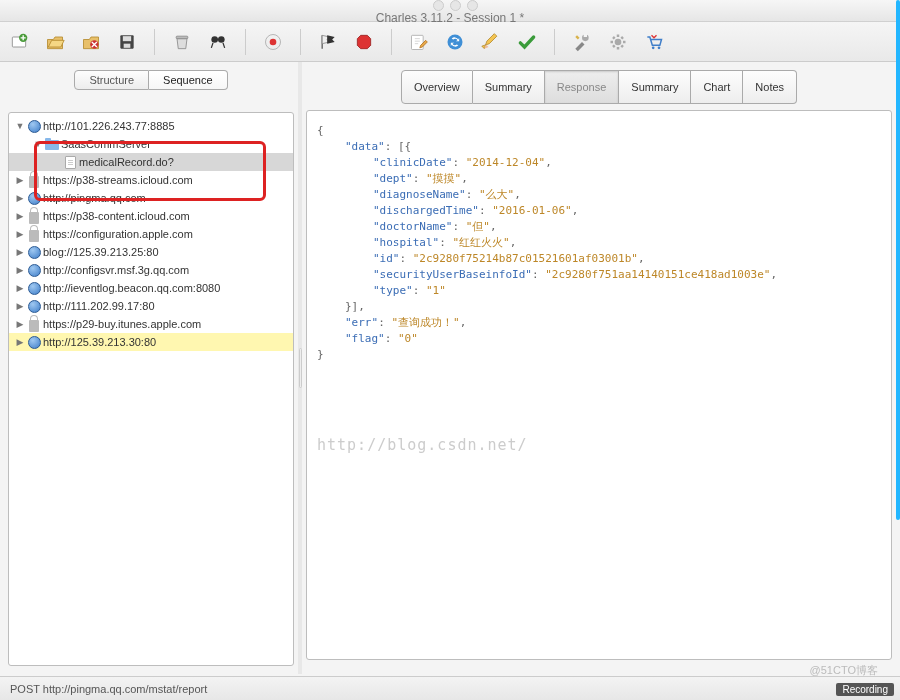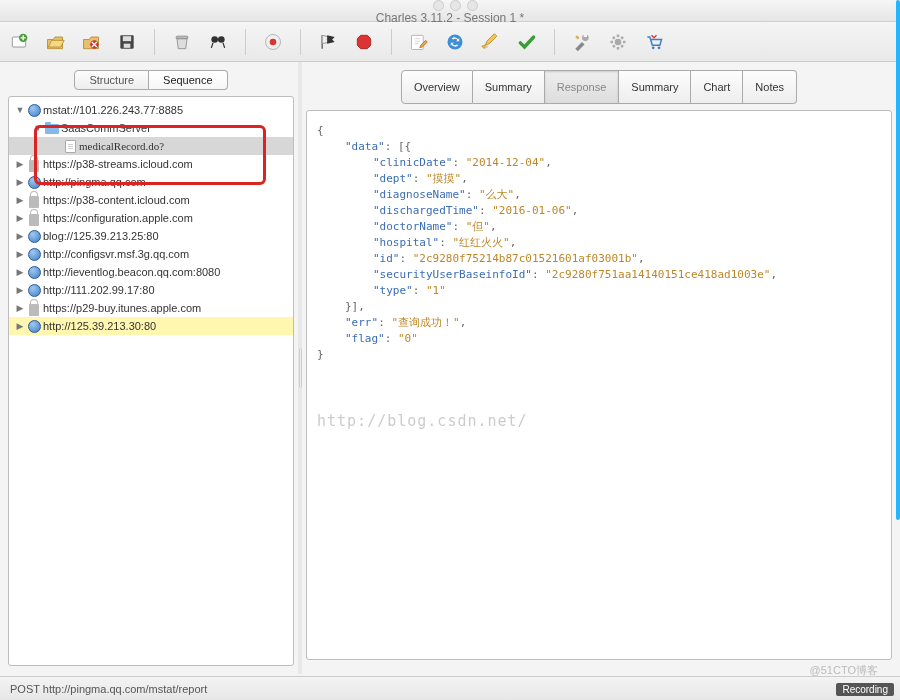--- a/index.html
+++ b/index.html
@@ -7,29 +7,29 @@
   .titlebar { height: 22px; background: linear-gradient(#f6f6f6,#e6e6e6); border-bottom: 1px solid #d0d0d0; display:flex; align-items:center;flex-direction:column; }
   .traffic { display:flex; gap:6px; padding-left:10px; }
   .tl { width:11px; height:11px; border-radius:50%; background:#e6e6e6; border:1px solid #ccc; }
   .title { flex:1; text-align:center; color:#777; font-size:12px; }
   .toolbar { height: 40px; background: linear-gradient(#f5f5f5,#e9e9e9); border-bottom:1px solid #ccc; display:flex; align-items:center; padding: 0 8px; gap:14px; }
   .tb-sep { width:1px; height:26px; background:#ccc; margin:0 2px; }
   .tb-btn { width:22px; height:22px; display:flex; align-items:center; justify-content:center; }
   .tb-btn svg { width:20px; height:20px; }
   .main { display:flex; height: 612px; }
   .left { width: 298px; padding: 8px 4px 8px 8px; display:flex; flex-direction:column; }
-  .segmented { display:flex; justify-content:center; margin-bottom:6px; }
+  .segmented { display:flex; justify-content:center; margin-bottom:22px; }
   .seg { border:1px solid #aaa; padding:3px 14px; font-size:11px; background:linear-gradient(#fdfdfd,#ededed); color:#555; }
   .seg:first-child { border-radius:4px 0 0 4px; }
   .seg:last-child { border-radius:0 4px 4px 0; border-left:none; }
   .seg.active { background:linear-gradient(#fff,#f6f6f6); color:#222; }
   .tree-wrap { flex:1; background:#fff; border:1px solid #bdbdbd; border-radius:3px; overflow:hidden; position:relative; }
   .tree { padding: 4px 0; }
   .row { display:flex; align-items:center; height:18px; padding-left:4px; gap:2px; white-space:nowrap; overflow:hidden; }
-  .row.sel { background:#d7d7d7;font-family:Liberation Serif, serif; }
+  .row.sel { background:#d7d7d7; }
   .row.hl { background:#fff7b0; }
   .arrow { width:10px; text-align:center; color:#777; font-size:9px; }
   .icon { width:14px; height:14px; display:flex; align-items:center; justify-content:center; flex-shrink:0; }
   .ic-globe { width:13px; height:13px; border-radius:50%; background:radial-gradient(circle at 35% 30%, #9fc8f1, #3f7ec9); border:1px solid #2b5a94; }
   .ic-lock { width:10px; height:12px; background:#bbb; border-radius:1px; position:relative; margin-top:3px; }
   .ic-lock::before { content:''; position:absolute; top:-5px; left:1px; width:6px; height:6px; border:1.5px solid #bbb; border-bottom:none; border-radius:4px 4px 0 0; }
   .ic-folder { width:14px; height:10px; background:#87b8ea; border-radius:1px; position:relative; margin-top:2px; }
   .ic-folder::before { content:''; position:absolute; top:-2px; left:0; width:6px; height:3px; background:#87b8ea; border-radius:1px 1px 0 0; }
   .ic-file { width:11px; height:13px; background:#fff; border:1px solid #aaa; border-radius:1px; position:relative; }
   .ic-file::after { content:''; position:absolute; top:3px; left:2px; right:2px; height:1px; background:#ccc; box-shadow: 0 2px 0 #ccc, 0 4px 0 #ccc; }
@@ -42,21 +42,21 @@
   .tabs-top .tab, .tabs-bot .tab { border:1px solid #aaa; padding:10px 12px; font-size:11px; background:linear-gradient(#fdfdfd,#ededed); border-left:none; color:#333; }
   .tabs-top .tab:first-child, .tabs-bot .tab:first-child { border-left:1px solid #aaa; border-radius:4px 0 0 4px; }
   .tabs-top .tab:last-child, .tabs-bot .tab:last-child { border-radius:0 4px 4px 0; }
   .tab.active { background:linear-gradient(#eee,#ddd); color:#888; box-shadow: inset 0 1px 2px rgba(0,0,0,.15); }
   .content { flex:1; background:#fff; border:1px solid #bdbdbd; border-radius:3px; margin:6px 0; padding:12px 10px 10px 10px; overflow:auto; font-family: Menlo, Consolas, monospace; font-size:11px; line-height:16px; position:relative; }
   .json .k { color:#3b6db5; } 
   .json .s { color:#bd8728; } 
   .json .p { color:#666; }
   .ind1 { padding-left:28px; }
   .ind2 { padding-left:56px; }
-  .watermark { color:#ccc; font-size:15px; font-family: Menlo, monospace; letter-spacing:1px; margin-top: 50px; }
+  .watermark { color:#ccc; font-size:15px; font-family: Menlo, monospace; letter-spacing:1px; margin-top: 74px; }
   .statusbar { position:absolute; bottom:0; left:0; right:0; height:24px; border-top:1px solid #ccc; background:linear-gradient(#f3f3f3,#e7e7e7); display:flex; align-items:center; padding:0 10px; font-size:11px; color:#555; }
   .rec-badge { position:absolute; right:6px; bottom:4px; background:#555; color:#fff; font-size:10px; padding:1px 6px; border-radius:2px; }
   .attrib { position:absolute; right:22px; bottom:22px; color:#bbb; font-size:11px; }
   .edge-blue { position:absolute; right:0; top:0; width:4px; height:520px; background:#22b6ff; border-radius:2px; }
 </style>
 </head>
 <body>
 
 <div class="titlebar">
   <div class="traffic">
@@ -188,21 +188,21 @@
       <div class="seg">Structure</div>
       <div class="seg active">Sequence</div>
     </div>
     <div class="tree-wrap">
       <div class="tree" id="tree">
           <div class="row" style="padding-left: 6px;">
             <span class="arrow">▼</span>
             <span class="icon">
               <span class="ic-globe"></span>
             </span>
-            <span class="row-text">mstat://101.226.243.77:8885</span>
+            <span class="row-text">http://101.226.243.77:8885</span>
           </div>
           <div class="row" style="padding-left: 24px;">
             <span class="arrow">▼</span>
             <span class="icon">
               <span class="ic-folder"></span>
             </span>
             <span class="row-text">SaasCommServer</span>
           </div>
           <div class="row sel" style="padding-left: 42px;">
             <span class="arrow"></span>

